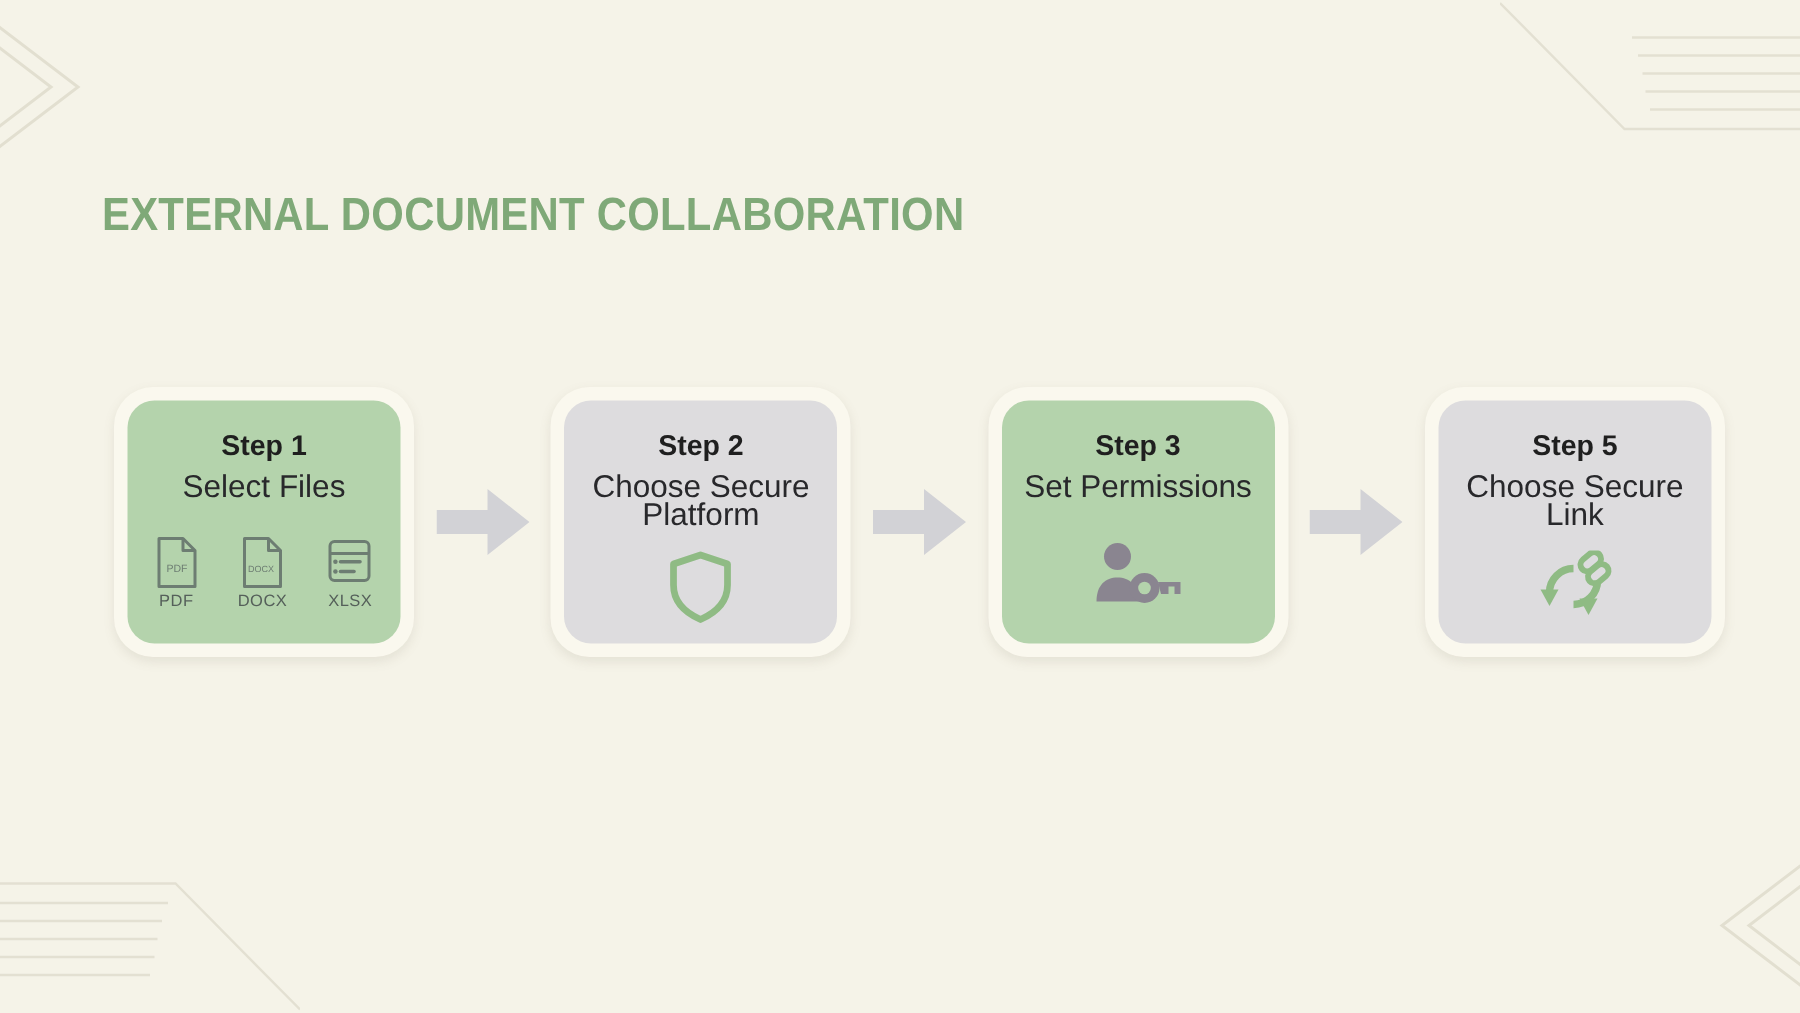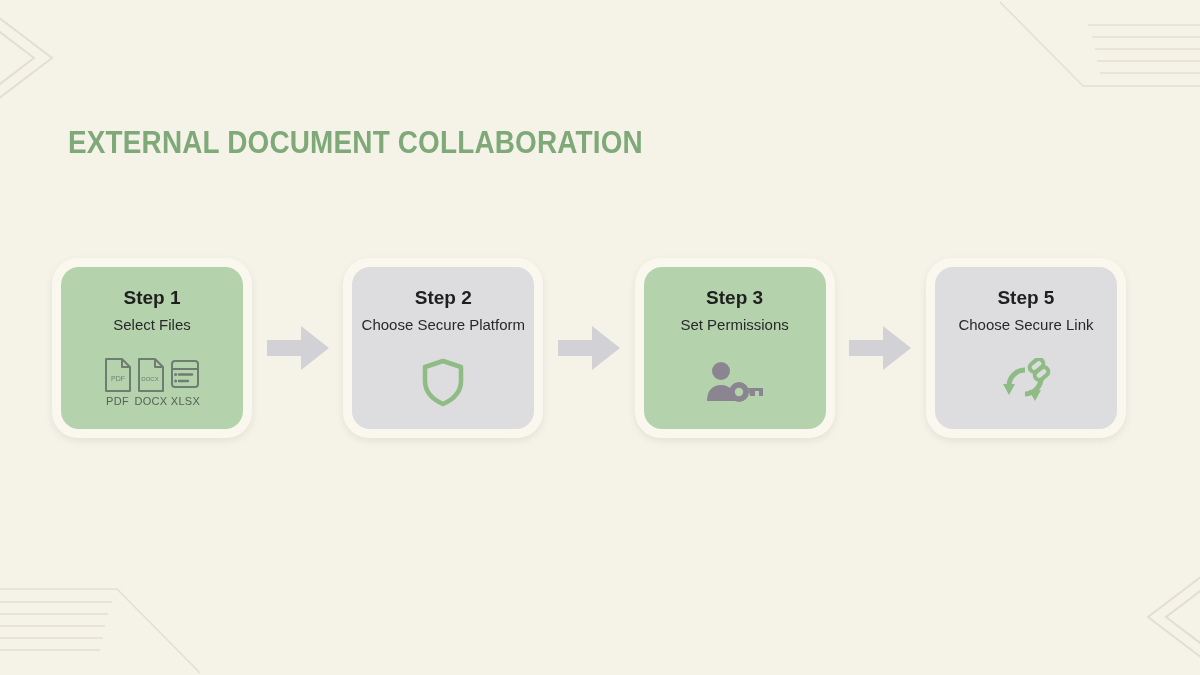--- a/index.html
+++ b/index.html
@@ -32,21 +32,21 @@
     color:#7fa978;
     font-family:"Liberation Sans Narrow","Liberation Sans", sans-serif;
     transform:scaleX(0.9);
     transform-origin:left center;
     white-space:nowrap;
   }
 
   
   .flow {
     position:absolute;
-    left:52px;
+    left:76px;
     top:258px;
     width:1074px;
     height:180px;
     display:flex;
     align-items:center;
     justify-content:space-between;
     z-index:2;
   }
 
   .card-wrap {
@@ -71,36 +71,36 @@
   .card.grey  { background:#dddcde; }
 
   .step-title {
     font-size:19px;
     font-weight:bold;
     color:#1f1f1f;
     line-height:22px;
     margin-bottom:6px;
   }
   .step-desc {
-    font-size:15px;
+    font-size:21px;
     color:#28282b;
     line-height:19px;
     text-align:center;
     max-width:170px;
   }
   .icon-area {
     flex:1;
     display:flex;
     align-items:center;
     justify-content:center;
     width:100%;
   }
 
   
-  .file-row { display:flex; gap:2px; align-items:center; }
+  .file-row { display:flex; gap:26px; align-items:center; }
   .file-item { display:flex; flex-direction:column; align-items:center; gap:2px; }
   .file-label {
     font-size:11px;
     color:#55605a;
     letter-spacing:0.3px;
   }
 
   
   .arrow { flex:0 0 auto; width:62px; display:flex; justify-content:center; }
 </style>

